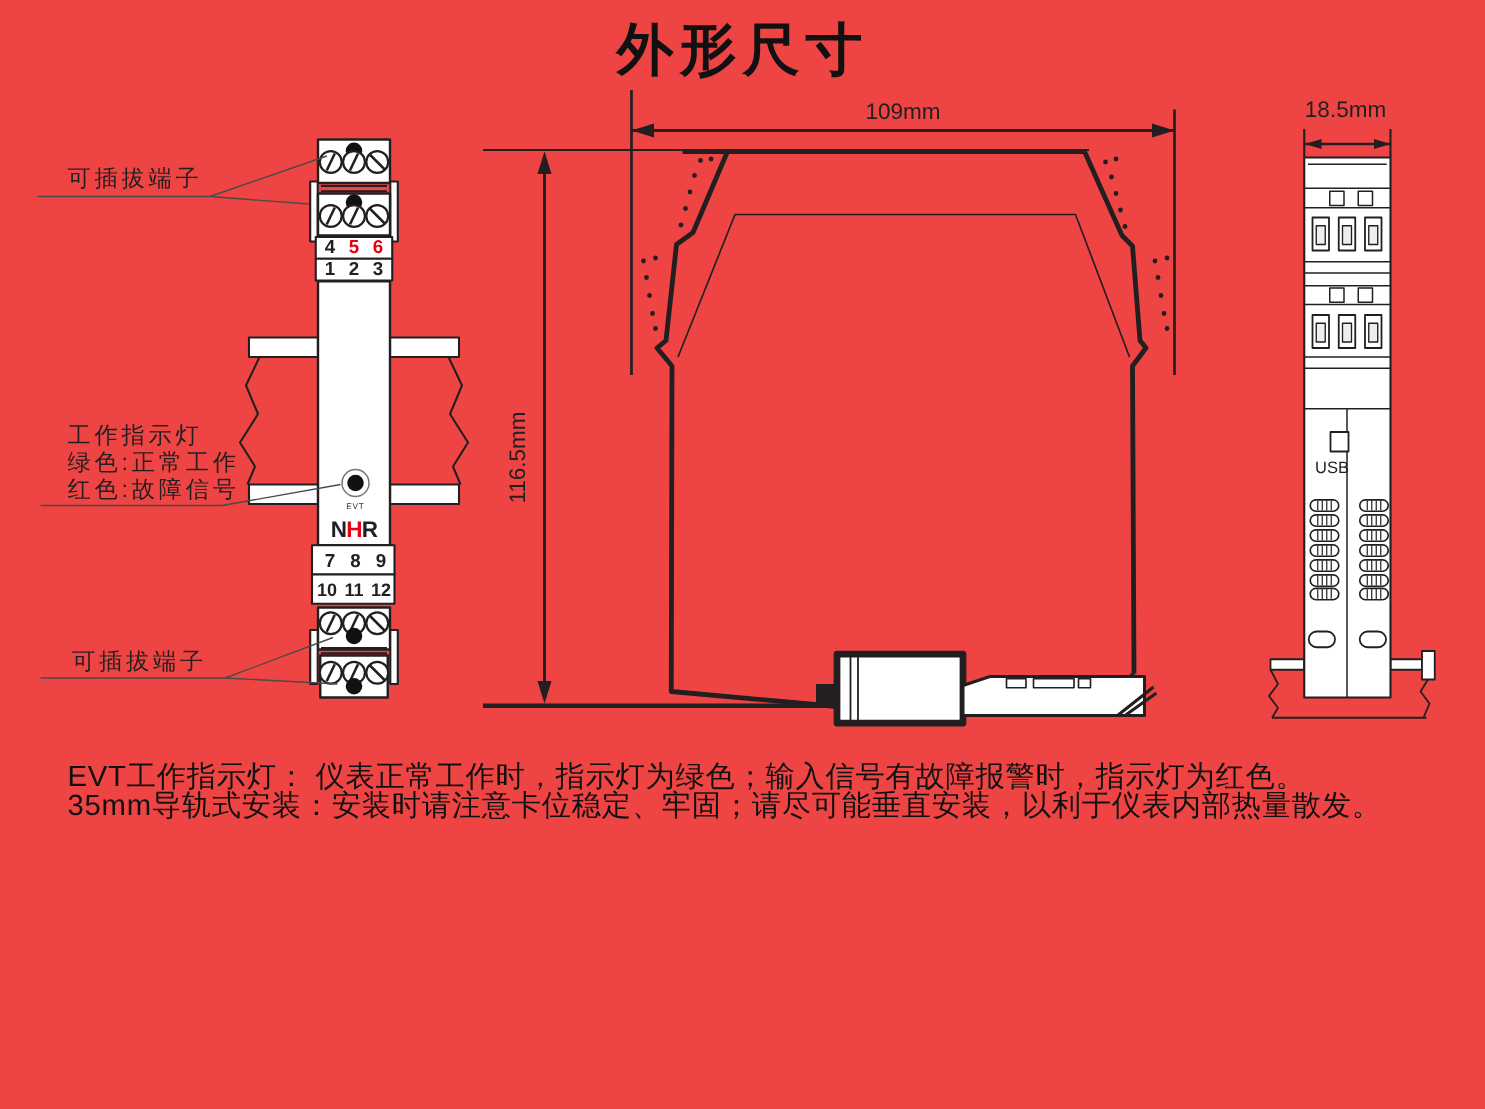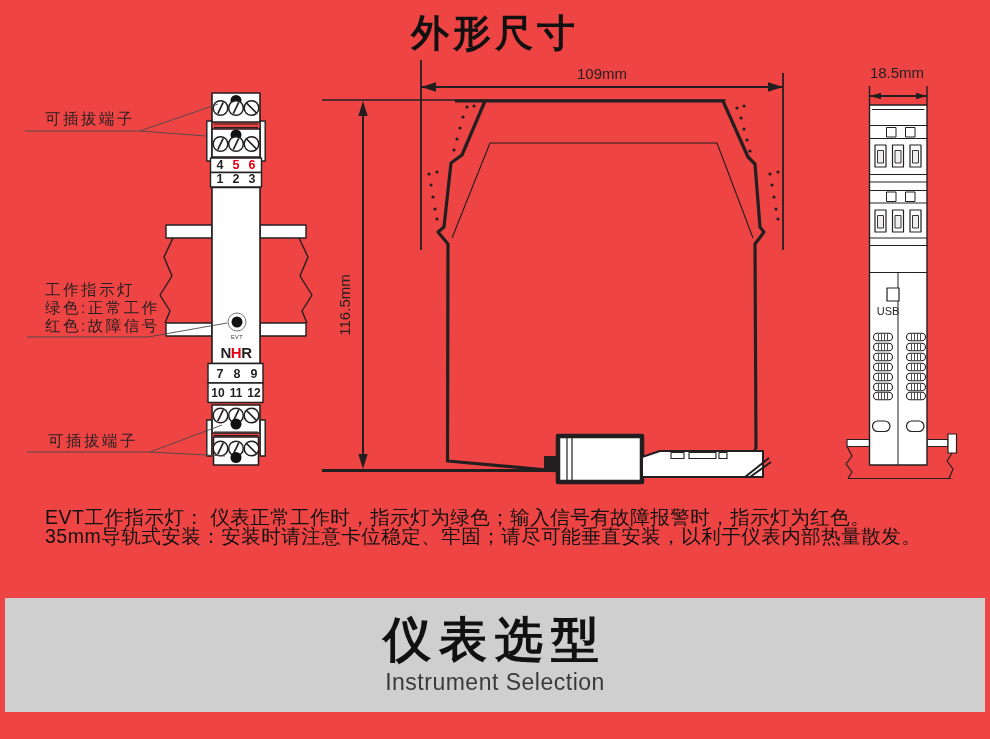--- a/index.html
+++ b/index.html
@@ -300,18 +300,14 @@
       <g fill="#fff" stroke="#231f20" stroke-width="1.2">
         <rect x="872.5" y="421" width="17.5" height="10.5" rx="5.2"></rect>
         <rect x="906.5" y="421" width="17.5" height="10.5" rx="5.2"></rect>
       </g>
     </g>
   </svg>
 
   <div class="note-line note-1">EVT工作指示灯： 仪表正常工作时，指示灯为绿色；输入信号有故障报警时，指示灯为红色。</div>
   <div class="note-line note-2">35mm导轨式安装：安装时请注意卡位稳定、牢固；请尽可能垂直安装，以利于仪表内部热量散发。</div>
 
-  <div class="banner">
-    <div class="banner-title">仪表选型</div>
-    <div class="banner-subtitle">Instrument Selection</div>
-  </div>
 
 </div>
 
 </body></html>

